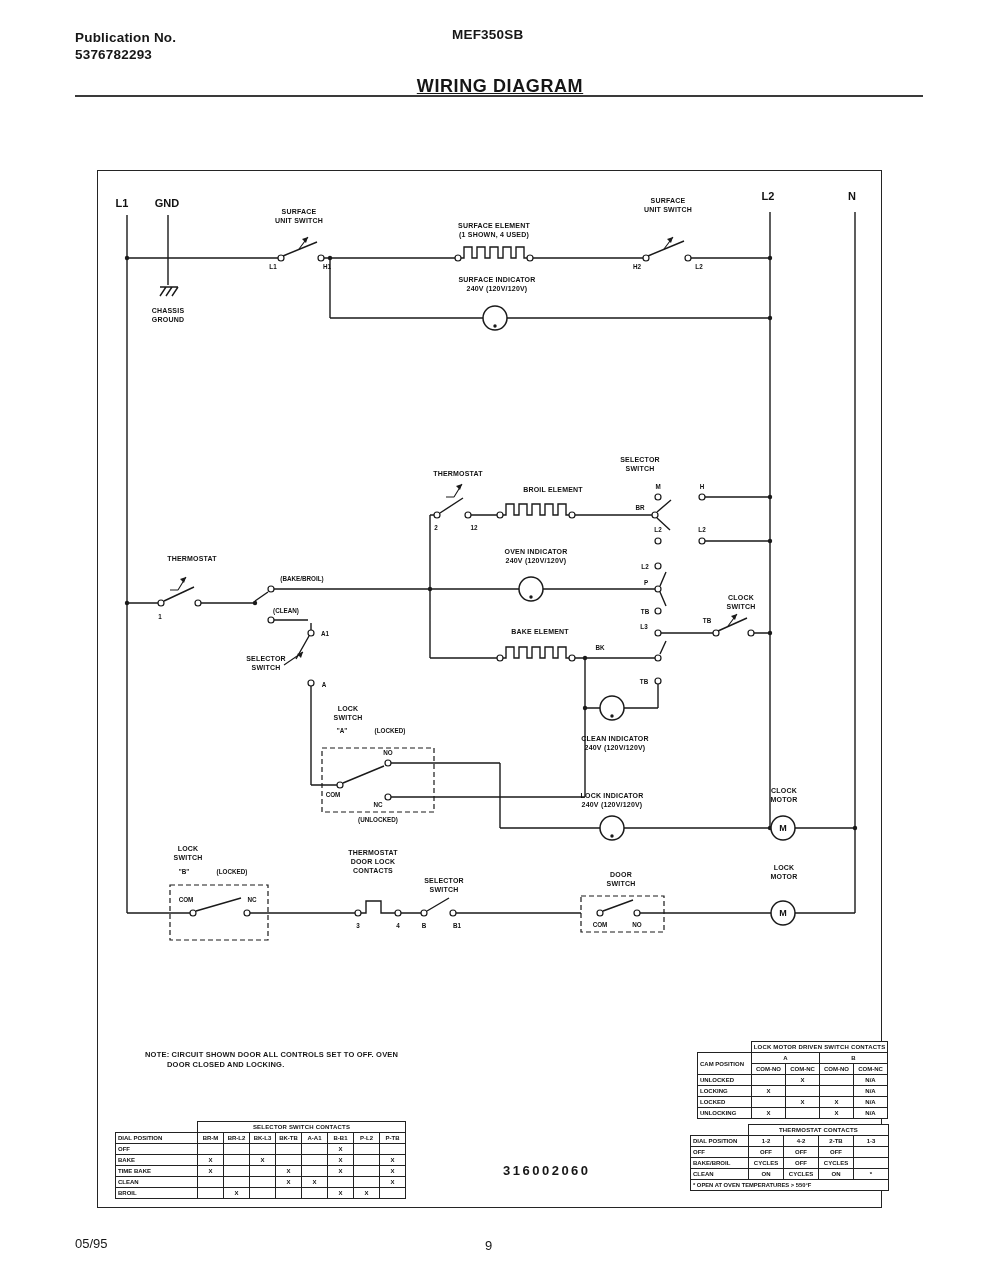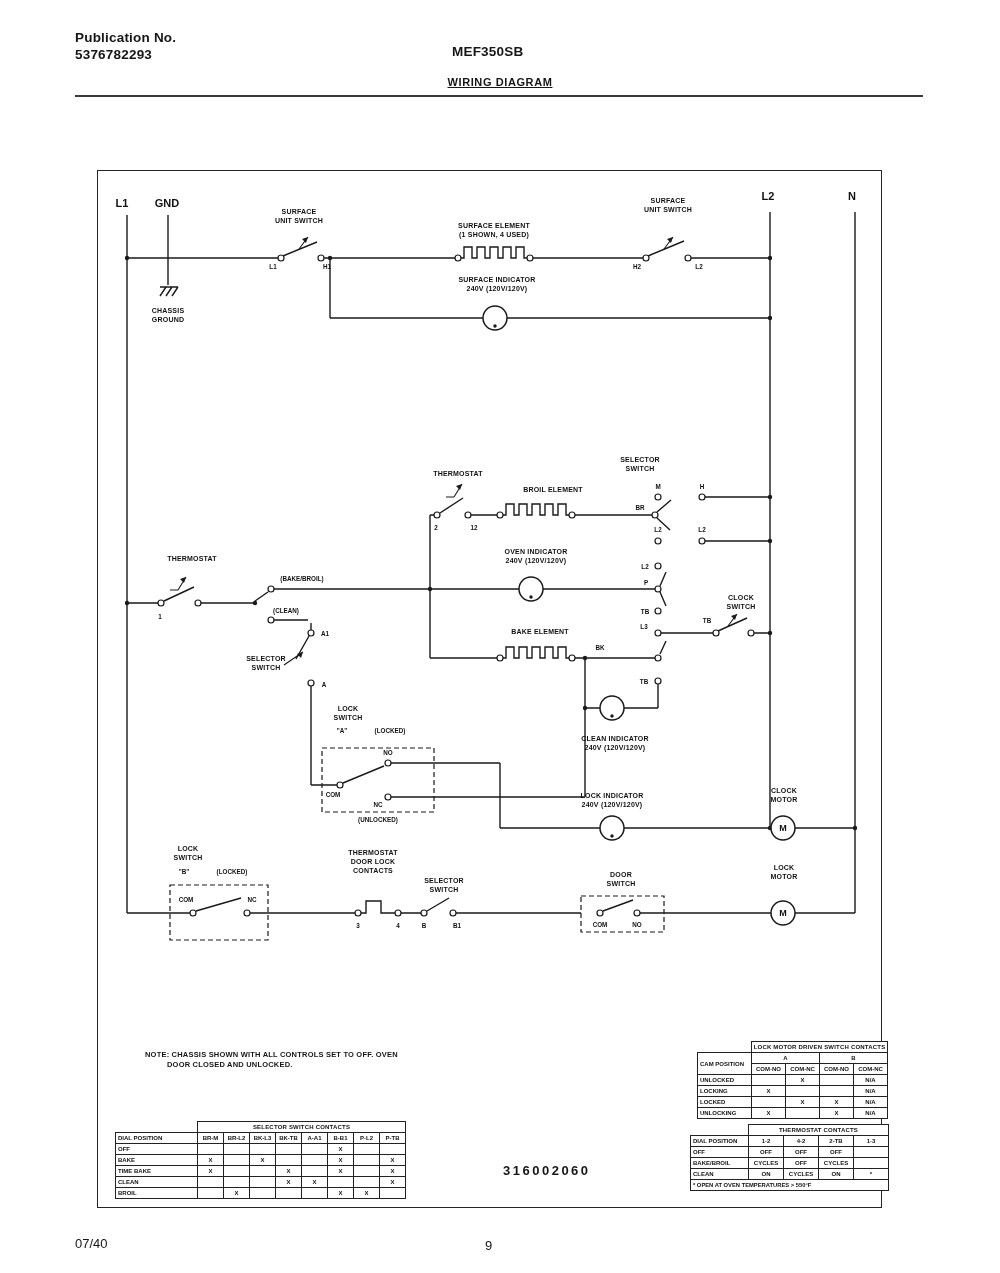--- a/index.html
+++ b/index.html
@@ -1,20 +1,20 @@
 <!DOCTYPE html>
 <html><head>
 <meta charset="utf-8">
 <style>
   html,body{margin:0;padding:0;background:#fff}
   .page{position:relative;width:996px;height:1273px;background:#fff;
         font-family:"Liberation Sans",sans-serif;color:#161616;overflow:hidden}
   .abs{position:absolute}
   .hdr{font-size:13.5px;font-weight:600;letter-spacing:.2px}
-  .title-text{font-size:11px;font-weight:700;letter-spacing:.6px;text-decoration:underline;text-align:center;width:1000px}
+  .title-text{font-size:18px;font-weight:700;letter-spacing:.6px;text-decoration:underline;text-align:center;width:1000px}
   .rule{position:absolute;height:1.5px;background:#3a3a3a}
   .dbox{position:absolute;border:1.6px solid #242424}
   .note{font:700 7.5px "Liberation Sans",sans-serif;line-height:10px;letter-spacing:.2px}
   .note .l2{padding-left:22px}
   .pn{font-size:13px;font-weight:700;letter-spacing:2.5px}
   .ftr{font-size:13px}
   
   .wire{stroke:#1a1a1a;stroke-width:1.4;fill:none}
   .thin{stroke-width:1.1}
   .term{fill:#fff;stroke:#1a1a1a;stroke-width:1.2}
@@ -35,21 +35,21 @@
   .dtable td.title{letter-spacing:.2px}
   .dtable td.foot{text-align:left;padding-left:2px;font-size:5.8px}
 </style>
 </head>
 <body>
 
 <div class="page">
 
   <div class="abs hdr" style="left:75px;top:30px">Publication No.</div>
   <div class="abs hdr" style="left:75px;top:47px">5376782293</div>
-  <div class="abs hdr" style="left:452px;top:44px">MEF350SB</div>
+  <div class="abs hdr" style="left:452px;top:27px">MEF350SB</div>
   <div class="abs title-text" style="left:0;top:76px">WIRING DIAGRAM</div>
   <div class="rule" style="left:75px;top:95px;width:848px"></div>
 
   <div class="dbox" style="left:97px;top:170px;width:783px;height:1036px"></div>
 
   <svg class="abs" style="left:97px;top:170px" width="783" height="1036" viewBox="97 170 783 1036">
 
     <g>
       <path class="wire" d="M127,215 V913 M168,215 V285 M770,212 V828 M855,212 V913"></path>
       <path class="wire" d="M127,258 H278 M324,258 H455 M533,258 H643 M691,258 H770 M330,258 V318 M330,318 H483 M507,318 H770"></path>
@@ -259,22 +259,22 @@
     <text class="lbl2" x="252" y="902">NC</text>
     <text class="lbl2" x="358" y="928">3</text>
     <text class="lbl2" x="398" y="928">4</text>
     <text class="lbl2" x="424" y="928">B</text>
     <text class="lbl2" x="457" y="928">B1</text>
     <text class="lbl2" x="600" y="927">COM</text>
     <text class="lbl2" x="637" y="927">NO</text>
   </svg>
 
   <div class="abs note" style="left:145px;top:1050px">
-    <div>NOTE: CHASSIS SHOWN WITH ALL CONTROLS SET TO OFF. OVEN</div>
-    <div class="l2">DOOR CLOSED AND UNLOCKED.</div>
+    <div>NOTE: CIRCUIT SHOWN DOOR ALL CONTROLS SET TO OFF. OVEN</div>
+    <div class="l2">DOOR CLOSED AND LOCKING.</div>
   </div>
 
   <div class="abs pn" style="left:503px;top:1163px">316002060</div>
 
   <table class="dtable" style="left:115px;top:1121px;width:290px">
     <colgroup>
         <col style="width:82px">
         <col span="8" style="width:26px">
       </colgroup>
     <tbody>
@@ -448,16 +448,16 @@
           <td>*</td>
         </tr>
       </tbody>
     <tfoot>
       <tr>
         <td class="foot" colspan="5">* OPEN AT OVEN TEMPERATURES &gt; 550°F</td>
       </tr>
     </tfoot>
   </table>
 
-  <div class="abs ftr" style="left:75px;top:1236px">07/40</div>
+  <div class="abs ftr" style="left:75px;top:1236px">05/95</div>
   <div class="abs ftr" style="left:485px;top:1238px">9</div>
 
 </div>
 
 </body></html>

